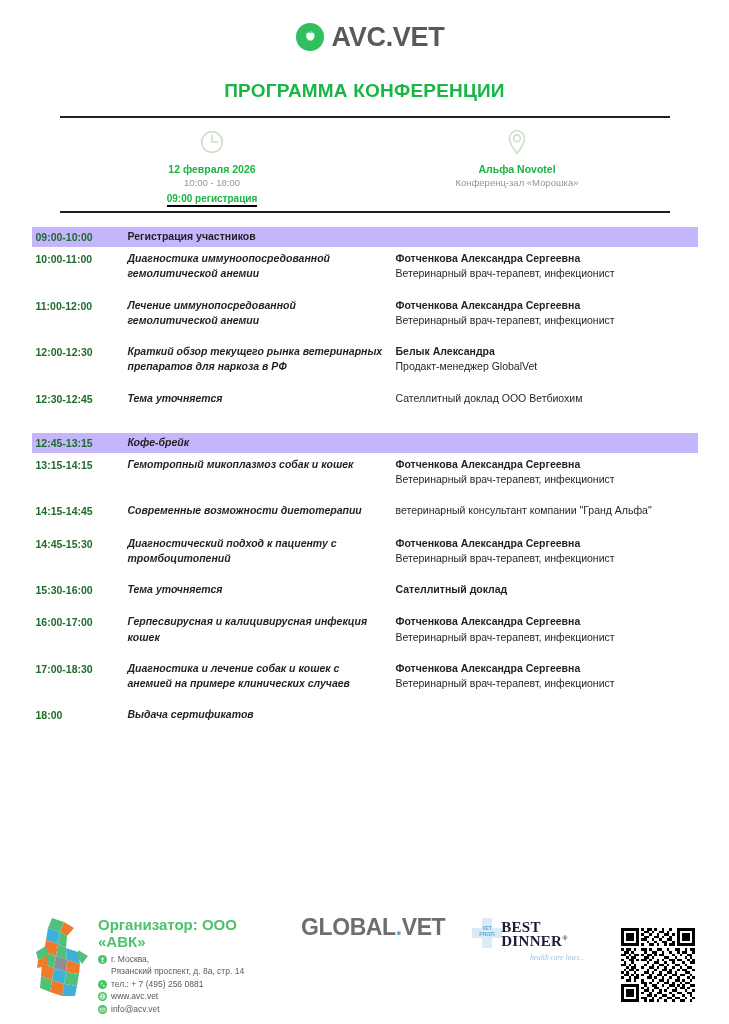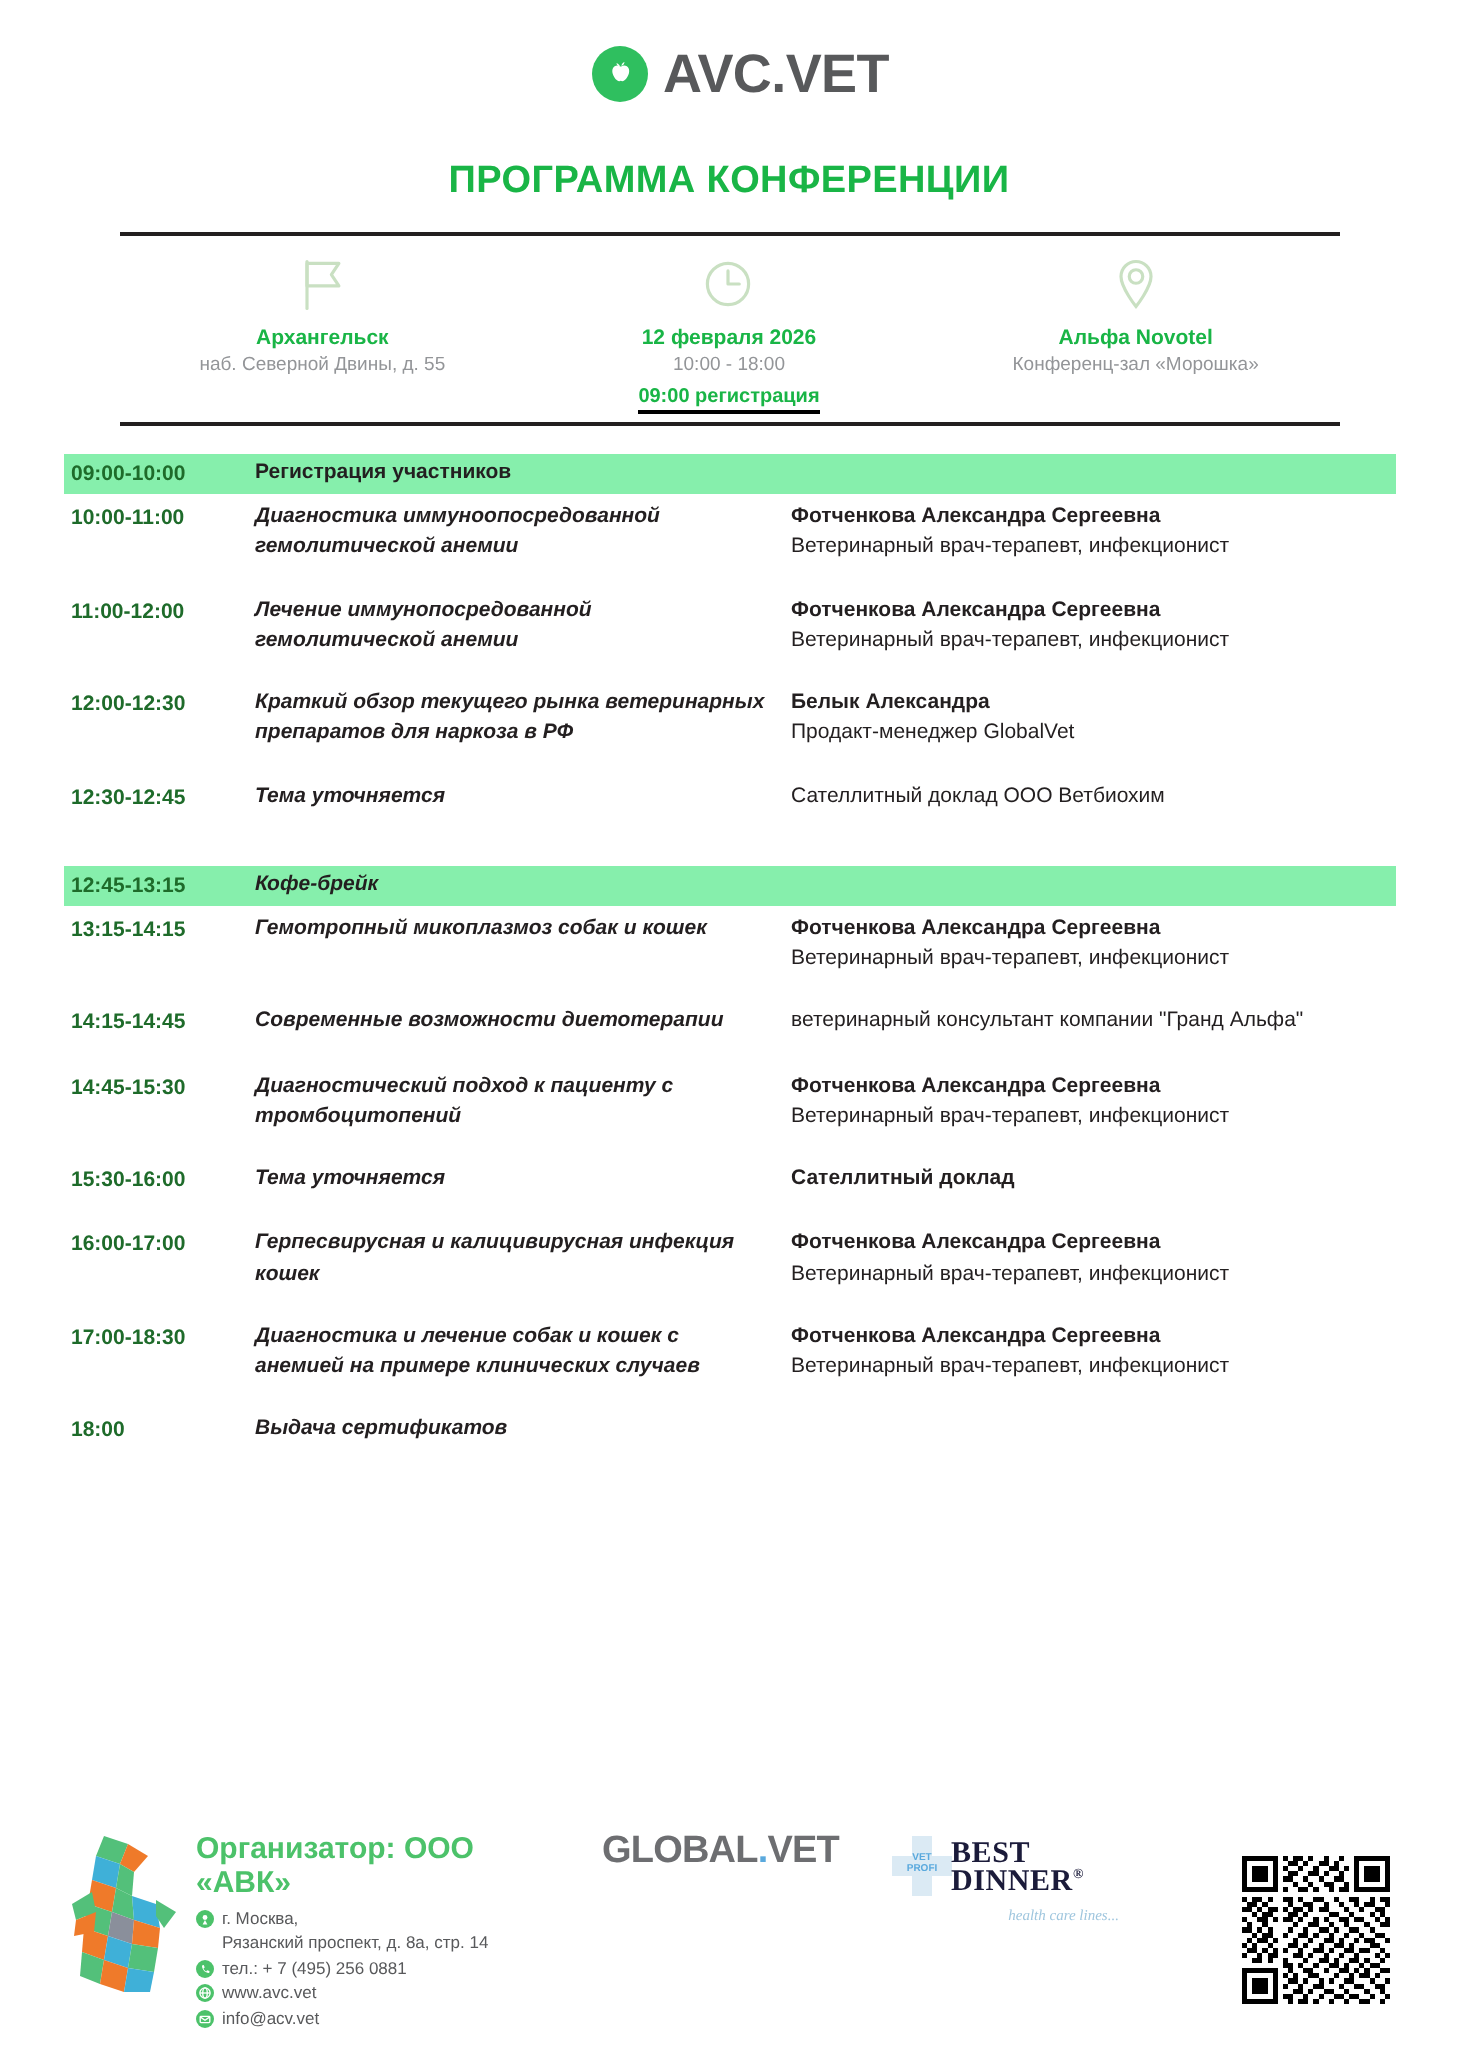--- a/index.html
+++ b/index.html
@@ -112,21 +112,21 @@
     width: 666px;
     margin: 0 auto;
     margin-top: 14px;
   }
   .row {
     display: flex;
     align-items: flex-start;
     padding: 0 4px;
   }
   .row.band {
-    background: #86efac;
+    background: #c4b5fd;
     padding-top: 2px;
     padding-bottom: 2px;
   }
   .row.session {
     padding-top: 4px;
     padding-bottom: 12px;
   }
   .col-time {
     width: 92px;
     flex: none;
@@ -209,21 +209,21 @@
   .logos {
     flex: 1 1 auto;
     display: flex;
     align-items: flex-start;
     justify-content: flex-start;
     gap: 24px;
     padding-top: 12px;
     padding-left: 18px;
   }
   .globalvet {
-    font-size: 19px;
+    font-size: 23px;
     font-weight: bold;
     color: #6d6e71;
     letter-spacing: -0.4px;
     line-height: 1;
     white-space: nowrap;
   }
   .globalvet .dot { color: #5aa9dd; }
   .bestdinner { position: relative; width: 120px; }
   .bd-row { display: flex; align-items: center; }
   .bd-cross { width: 36px; height: 36px; flex: none; }
@@ -268,30 +268,20 @@
     </span>
     <span class="brand-text">AVC.VET</span>
   </div>
 
   <div class="doc-title">ПРОГРАММА КОНФЕРЕНЦИИ</div>
 
   <div class="rule rule-top"></div>
 
   <div class="info-strip">
 
-    <div class="info-col">
-      <div class="info-icon">
-        <svg width="30" height="30" viewBox="0 0 32 32" aria-hidden="true">
-          <path d="M8 4 V29" stroke="#c9e0c2" stroke-width="1.7" fill="none" stroke-linecap="round"></path>
-          <path d="M8 5 H25 L21 11 L25 17 H8 Z" stroke="#c9e0c2" stroke-width="1.7" fill="none" stroke-linejoin="round"></path>
-        </svg>
-      </div>
-      <div class="info-city">Архангельск</div>
-      <div class="info-sub">наб. Северной Двины, д. 55</div>
-    </div>
 
     <div class="info-col">
       <div class="info-icon">
         <svg width="30" height="30" viewBox="0 0 32 32" aria-hidden="true">
           <circle cx="16" cy="16" r="11" stroke="#c9e0c2" stroke-width="1.7" fill="none"></circle>
           <path d="M16 9 V16 H22" stroke="#c9e0c2" stroke-width="1.7" fill="none" stroke-linecap="round" stroke-linejoin="round"></path>
         </svg>
       </div>
       <div class="info-city">12 февраля 2026</div>
       <div class="info-sub">10:00 - 18:00</div>

